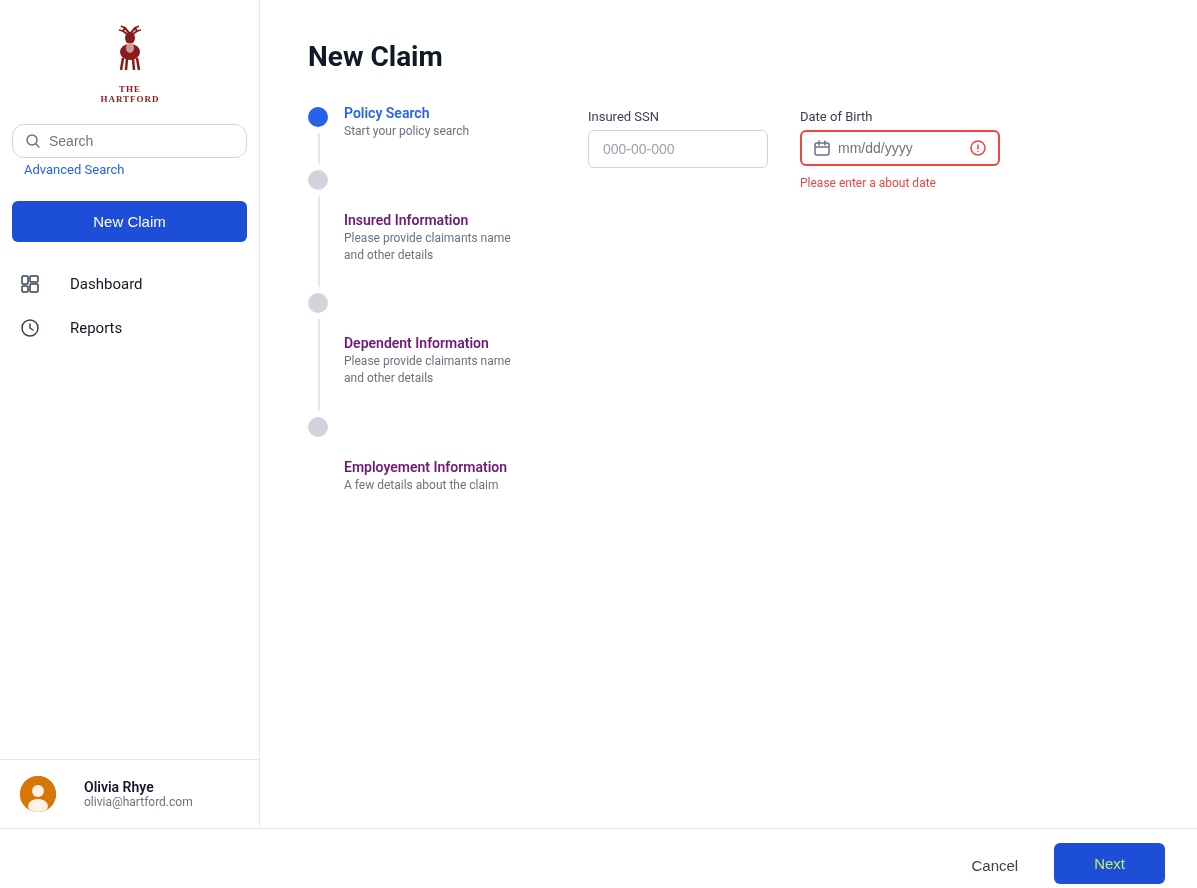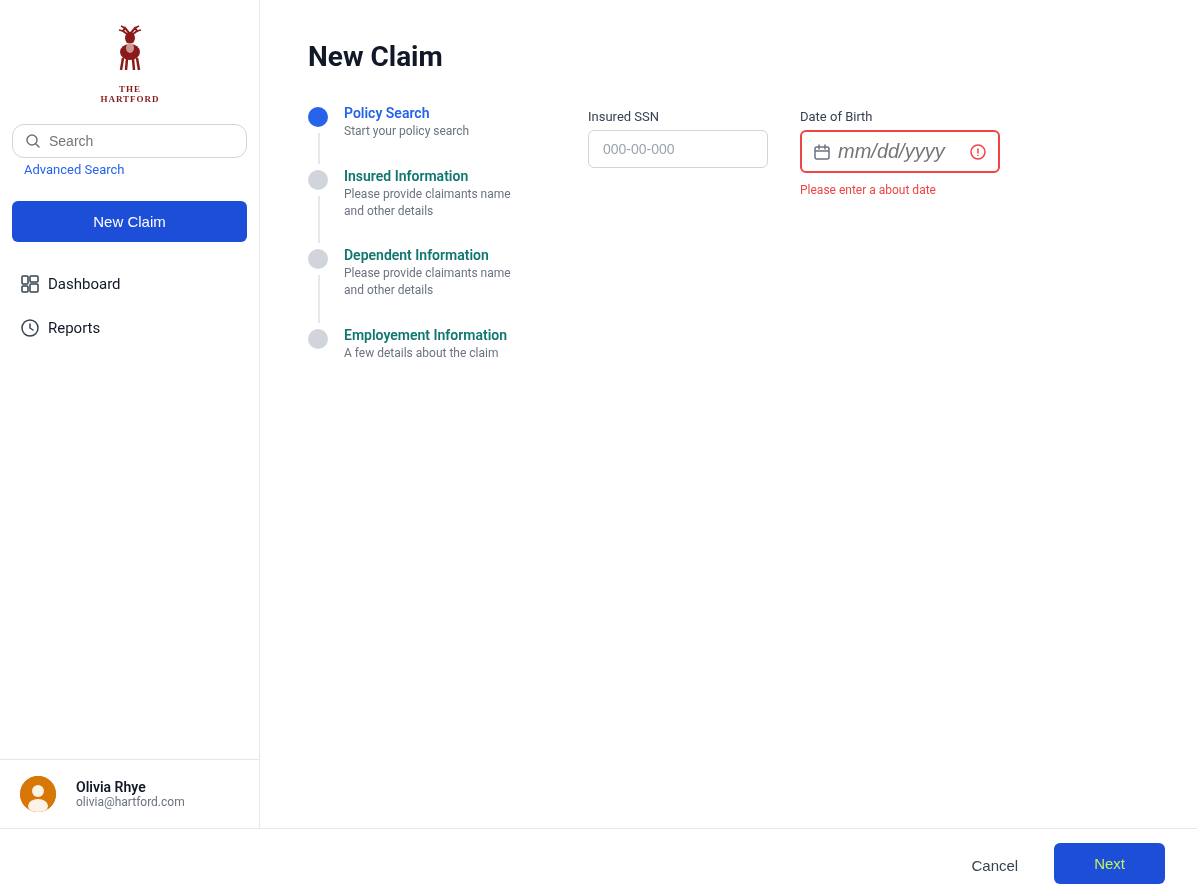--- a/index.html
+++ b/index.html
@@ -11,23 +11,23 @@
     .sidebar { width: 260px; background: #fff; border-right: 1px solid #e5e7eb; display: flex; flex-direction: column; padding: 0; flex-shrink: 0; }
     .logo-area { padding: 24px 20px 20px; display: flex; align-items: center; justify-content: center; }
     .logo-svg { width: 90px; height: 80px; }
     .search-area { padding: 0 12px 8px; }
     .search-box { display: flex; align-items: flex-start; border: 1px solid #d1d5db; border-radius: 12px; padding: 8px 12px; gap: 8px; background: #fff; }
     .search-box input { border: none; outline: none; font-size: 14px; color: #6b7280; width: 100%; background: transparent; }
     .search-icon-svg { color: #6b7280; flex-shrink: 0; }
     .advanced-search-link { display: block; text-align: left; padding: 4px 12px 8px; font-size: 13px; color: #2563eb; cursor: pointer; text-decoration: none; }
     .new-claim-btn { margin: 8px 12px 16px; background: #1d4ed8; color: #fff; border: none; border-radius: 6px; padding: 12px; font-size: 15px; font-weight: 500; cursor: pointer; width: calc(100% - 24px); }
     .nav-items { flex: 1; padding: 4px 0; }
-    .nav-item { display: flex; align-items: center; gap: 8px; padding: 12px 20px; cursor: pointer; font-size: 15px; color: #111827; }
+    .nav-item { display: flex; align-items: center; gap: 30px; padding: 12px 20px; cursor: pointer; font-size: 15px; color: #111827; }
     .nav-item svg { color: #374151; }
-    .sidebar-footer { padding: 16px 20px; border-top: 1px solid #e5e7eb; display: flex; align-items: center; gap: 20px; margin-top: 38px; }
+    .sidebar-footer { padding: 16px 20px; border-top: 1px solid #e5e7eb; display: flex; align-items: center; gap: 28px; margin-top: 38px; }
     .avatar { width: 36px; height: 36px; border-radius: 50%; background: #e5e7eb; overflow: hidden; flex-shrink: 0; }
     .avatar-img { width: 100%; height: 100%; object-fit: cover; background: linear-gradient(135deg, #d97706, #b45309); display: flex; align-items: center; justify-content: center; font-size: 14px; color: white; font-weight: 600; }
     .user-info { display: flex; flex-direction: column; }
     .user-name { font-size: 14px; font-weight: 600; color: #111827; }
     .user-email { font-size: 12px; color: #6b7280; }
 
     
     .main-content { flex: 1; background: #fff; display: flex; flex-direction: column; overflow: hidden; }
     .main-body { flex: 1; padding: 40px 48px; overflow-y: auto; }
     .page-title { font-size: 28px; font-weight: 700; color: #111827; margin-bottom: 32px; }
@@ -35,31 +35,31 @@
     
     .form-layout { display: flex; gap: 60px; }
     .stepper { width: 220px; flex-shrink: 0; }
     .step-item { display: flex; gap: 16px; margin-bottom: 28px; position: relative; }
     .step-item:not(:last-child)::after { content: ''; position: absolute; left: 10px; top: 28px; width: 2px; height: calc(100% - 4px); background: #e5e7eb; }
     .step-dot { width: 20px; height: 20px; border-radius: 50%; flex-shrink: 0; margin-top: 2px; }
     .step-dot.active { background: #2563eb; }
     .step-dot.inactive { background: #d1d5db; }
     .step-text { display: flex; flex-direction: column; }
     .step-title { font-size: 14px; font-weight: 600; color: #2563eb; }
-    .step-title.inactive { color: #0f766e; }
+    .step-title.inactive { color: #701a75; margin-top: 44px; }
     .step-subtitle { font-size: 12px; color: #6b7280; margin-top: 2px; line-height: 1.4; }
 
     
     .form-fields { flex: 1; display: flex; gap: 32px; align-items: flex-start; padding-top: 4px; }
     .field-group { display: flex; flex-direction: column; gap: 6px; }
     .field-label { font-size: 13px; color: #374151; font-weight: 400; }
     .field-input { border: 1px solid #d1d5db; border-radius: 6px; padding: 10px 14px; font-size: 14px; color: #374151; outline: none; width: 180px; }
     .field-input::placeholder { color: #9ca3af; }
     .date-input-wrapper { display: flex; align-items: center; border: 2px solid #ef4444; border-radius: 6px; padding: 8px 12px; gap: 8px; width: 200px; background: #fff; }
-    .date-input-wrapper input { border: none; outline: none; font-size: 20px; color: #9ca3af; width: 100%; background: transparent; font-style: italic; }
+    .date-input-wrapper input { border: none; outline: none; font-size: 14px; color: #9ca3af; width: 100%; background: transparent; }
     .calendar-icon { flex-shrink: 0; color: #6b7280; }
     .exclamation-icon { flex-shrink: 0; color: #ef4444; }
     .error-text { font-size: 12px; color: #ef4444; margin-top: 4px; }
 
     
     .footer { height: 60px; background: #fff; border-top: 1px solid #e5e7eb; display: flex; align-items: flex-end; justify-content: flex-end; padding: 4px 32px; gap: 16px; }
     .cancel-btn { background: transparent; border: none; font-size: 15px; color: #374151; cursor: pointer; padding: 10px 20px; }
     .next-btn { background: #1d4ed8; color: #bef264; border: none; border-radius: 6px; padding: 12px 40px; font-size: 15px; font-weight: 500; cursor: pointer; }
   </style>
 </head>

